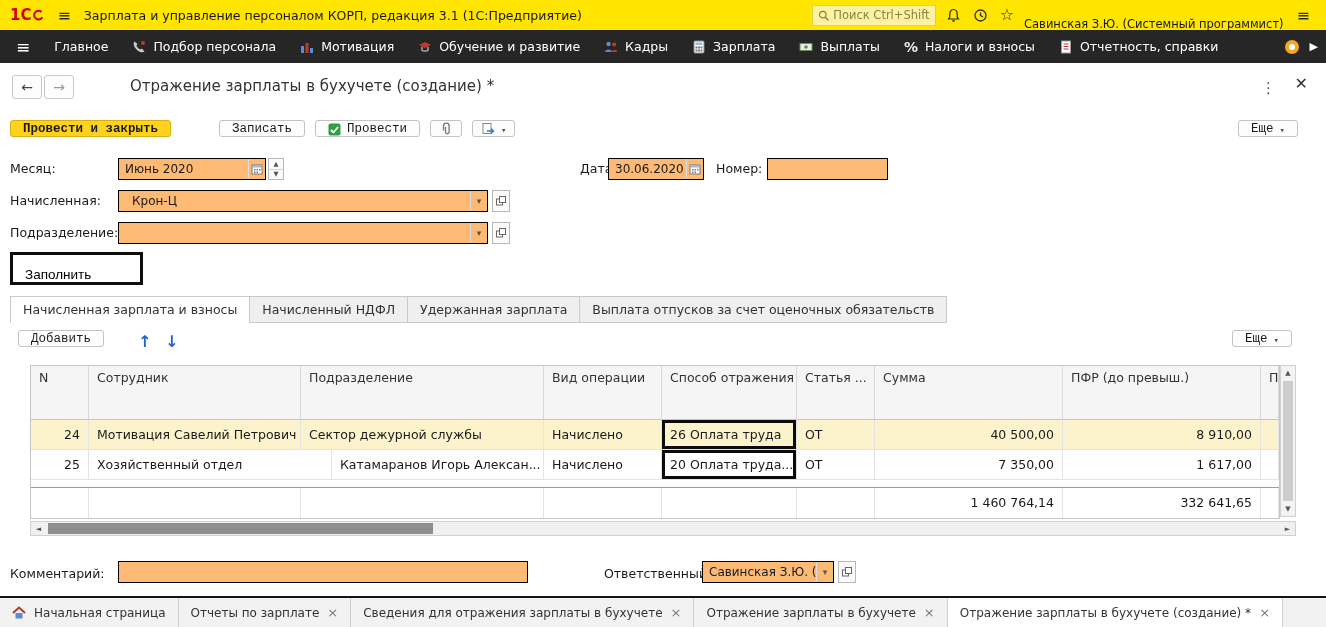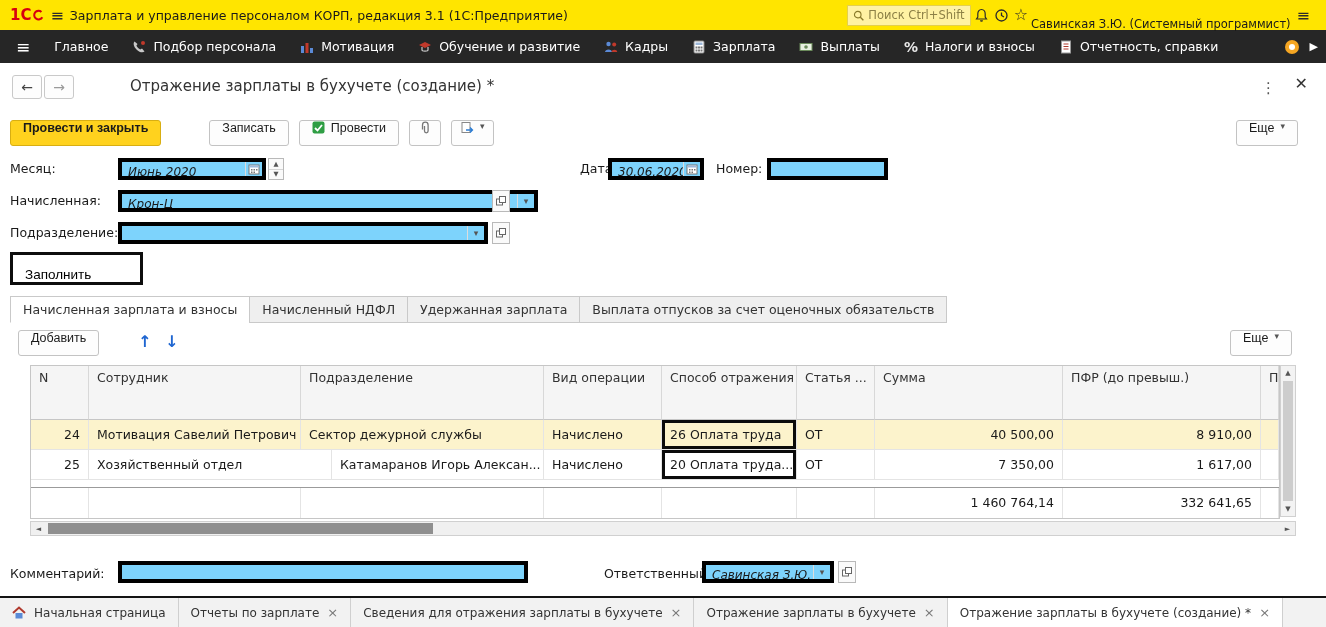--- a/index.html
+++ b/index.html
@@ -4,21 +4,21 @@
 <style>
   * { margin:0; padding:0; box-sizing:border-box; }
   html,body { width:1326px; height:627px; }
   body {
     font-family:"DejaVu Sans","Liberation Sans",sans-serif;
     font-size:12.5px; color:#1a1a1a; background:#fff; overflow:hidden; cursor:default;
   }
   .app { position:relative; width:1326px; height:627px; background:#fff; }
 
   
-  .titlebar { height:30px; background:#ffe500; display:flex; align-items:center; padding:0 10px; gap:0; }
+  .titlebar { height:30px; background:#ffe500; display:flex; align-items:center; padding:0 10px; gap:7px; }
   .logo { display:flex; align-items:center; gap:1px; color:#d6000f; font-weight:bold; font-size:15px; }
   .tb-burger { font-size:16px; color:#2b2b2b; padding:0 6px; }
   .tb-title { font-size:12.5px; color:#1a1a1a; white-space:nowrap; }
   .search { margin-left:auto; width:124px; height:21px; background:#fff2a3; border:1px solid #e3cf4e;
             display:flex; align-items:center; padding:0 5px; gap:4px; }
   .search input { border:none; outline:none; background:transparent; width:100%; font-size:11.5px;
                   font-family:inherit; color:#6e6430; }
   .search input::placeholder { color:#8d8146; }
   .tb-ico { display:flex; align-items:center; justify-content:center; width:20px; height:20px; }
   .tb-star { font-size:16px; color:#2b2b2b; line-height:1; }
@@ -35,31 +35,31 @@
 
   
   .workarea { position:absolute; top:63px; left:0; width:1326px; height:533px; background:#fff; }
 
   .navbtn { position:absolute; width:30px; height:24px; border:1px solid #c9c9c9; border-radius:3px;
             background:#fdfdfd; display:flex; align-items:center; justify-content:center; font-size:14px; }
   .page-title { position:absolute; left:130px; top:14px; font-size:15px; color:#333; white-space:nowrap; }
   .kebab { position:absolute; right:50px; top:16px; color:#555; font-size:15px; }
   .closex { position:absolute; right:18px; top:13px; color:#333; font-size:16px; line-height:1; }
 
-  .btn { height:26px; background:#fdfdfd; border:1px solid #c3c3c3; border-radius:3px; padding:0 12px;
-         display:inline-flex; align-items:flex-start; gap:6px; font-size:12.5px; color:#1a1a1a; white-space:nowrap; }
+  .btn { height:17px; background:#fdfdfd; border:1px solid #c3c3c3; border-radius:3px; padding:0 12px;
+         display:inline-flex; align-items:flex-end; gap:6px; font-size:12.5px; color:#1a1a1a; white-space:nowrap;font-family:Liberation Mono, monospace; }
   .btn-primary { background:#ffd21e; border-color:#d8ae12; font-weight:bold; }
   .btn .dd { font-size:9px; color:#555; }
   .icon-btn { padding:0 8px; }
   .toolbar { position:absolute; top:57px; left:10px; display:flex; align-items:center; gap:10px; }
   .more-top { position:absolute; top:57px; right:28px; }
   .more-grid { position:absolute; top:267px; right:34px; }
 
   .flabel { position:absolute; height:22px; line-height:22px; font-size:12.5px; color:#1a1a1a; white-space:nowrap; }
-  .field { position:absolute; height:22px; border:4px solid #000000; background:#7dd3fc; display:flex; align-items:stretch;font-style:italic; }
+  .field { position:absolute; height:22px; border:1px solid #000000; background:#fdba74; display:flex; align-items:stretch; }
   .field .txt { flex:1; padding:0 6px; line-height:20px; white-space:nowrap; overflow:hidden; font-size:12px; }
   .fbtn { width:17px; display:flex; align-items:center; justify-content:center; border-left:1px solid #dcdcdc; color:#555; }
   .fbtn.dd { font-size:9px; }
   .spin { position:absolute; width:16px; height:22px; border:1px solid #b9b9b9; background:#fafafa;
           display:flex; flex-direction:column; }
   .spin span { flex:1; display:flex; align-items:center; justify-content:center; font-size:6.5px; color:#555; }
   .spin span:first-child { border-bottom:1px solid #d5d5d5; }
   .openbtn { position:absolute; width:18px; height:22px; border:1px solid #b9b9b9; background:#fafafa;
              display:flex; align-items:center; justify-content:center; }
 
@@ -337,21 +337,21 @@
           </svg>
         </span>
     </div>
 
     <div class="flabel" style="left:716px;top:95px;">Номер:</div>
     <div class="field" style="left:767px;top:95px;width:121px;">
       <span class="txt"></span>
     </div>
 
     <div class="flabel" style="left:10px;top:127px;">Начисленная:</div>
-    <div class="field" style="left:118px;top:127px;width:420px;">
+    <div class="field" style="left:118px;top:127px;width:370px;padding-left:7px;">
       <span class="txt">Крон-Ц</span>
       <span class="fbtn dd">▾</span>
     </div>
     <div class="openbtn" style="left:492px;top:127px;">
         <svg width="12" height="12" viewBox="0 0 12 12">
           <rect x="1.5" y="4" width="6" height="6" fill="#fff" stroke="#666"></rect>
           <rect x="4.5" y="1.5" width="6" height="6" fill="#fff" stroke="#666"></rect>
         </svg>
       </div>
 

